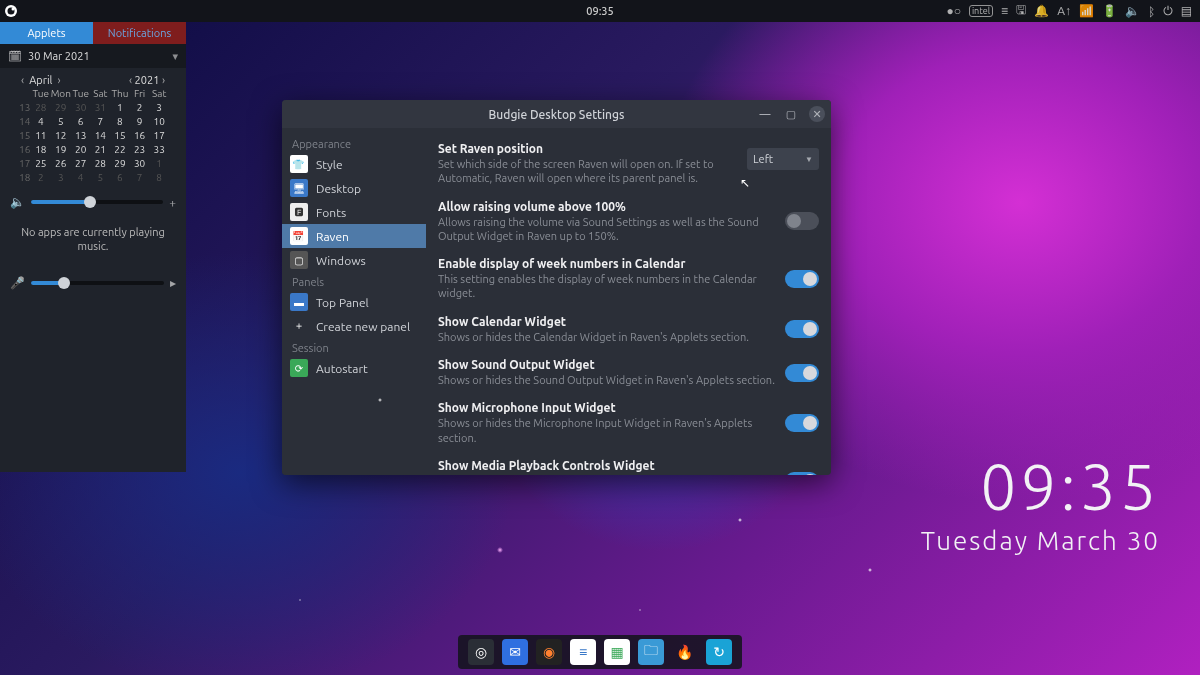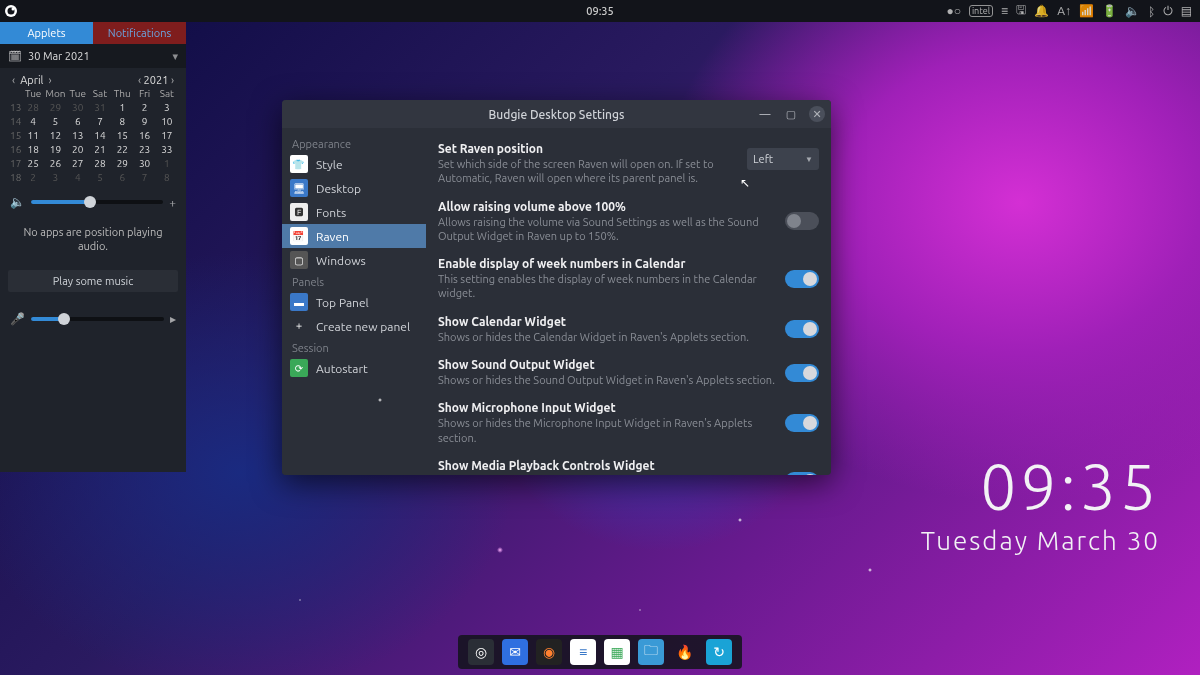--- a/index.html
+++ b/index.html
@@ -24,21 +24,21 @@
 .panel-right{margin-left:auto;display:flex;align-items:center;gap:8px;padding-right:8px;font-size:12px}
 .tray-icn{opacity:.85}
 
 .raven{position:absolute;left:0;top:22px;width:186px;background:#1f232b;height:450px;display:flex;flex-direction:column;color:#ddd;z-index:8}
 .tabrow{display:flex;height:22px}
 .tab{flex:1;text-align:center;line-height:22px;font-size:11px}
 .tab.active{background:#338ad6;color:#fff}
 .tab.inactive{background:#7f1d1d;color:#6aa6e2}
 .dateline{display:flex;align-items:center;height:24px;background:#16191f;padding:0 8px;font-size:11px;gap:6px}
 .dateline .carat{margin-left:auto;opacity:.6}
-.cal{padding:4px 8px 8px}
+.cal{padding:4px 17px 8px}
 .calhdr{display:flex;align-items:center;justify-content:space-between;padding:2px 4px;font-size:11px}
 .calgrid{display:grid;grid-template-columns:14px repeat(7,1fr);font-size:10px;text-align:center;row-gap:3px;column-gap:0}
 .wn{color:#666;text-align:left;padding-left:2px}
 .dh{color:#aaa;font-size:10px}
 .dim{color:#555}
 .day{color:#ddd}
 .slider-row{display:flex;align-items:center;gap:6px;padding:4px 10px}
 .track{flex:1;height:4px;background:#0e1014;border-radius:2px;position:relative}
 .fill{position:absolute;height:100%;background:#338ad6;border-radius:2px}
 .thumb{position:absolute;width:12px;height:12px;background:#cfd3d8;border-radius:50%;top:-4px;transform:translateX(-50%)}
@@ -186,22 +186,21 @@
       </div>
   </div>
   <div class="slider-row">
     <span>🔈</span>
     <div class="track">
       <div class="fill" style="width:45%"></div>
         <div class="thumb" style="left:45%"></div>
     </div>
     <span style="opacity:.7">+</span>
   </div>
-  <div class="noapps">No apps are position playing audio.</div>
-  <button class="playbtn">Play some music</button>
+  <div class="noapps">No apps are currently playing music.</div>
   <div class="slider-row mic-row">
     <span>🎤</span>
     <div class="track">
       <div class="fill" style="width:25%"></div>
         <div class="thumb" style="left:25%"></div>
     </div>
     <span style="opacity:.7">▸</span>
   </div>
 </div>
 

